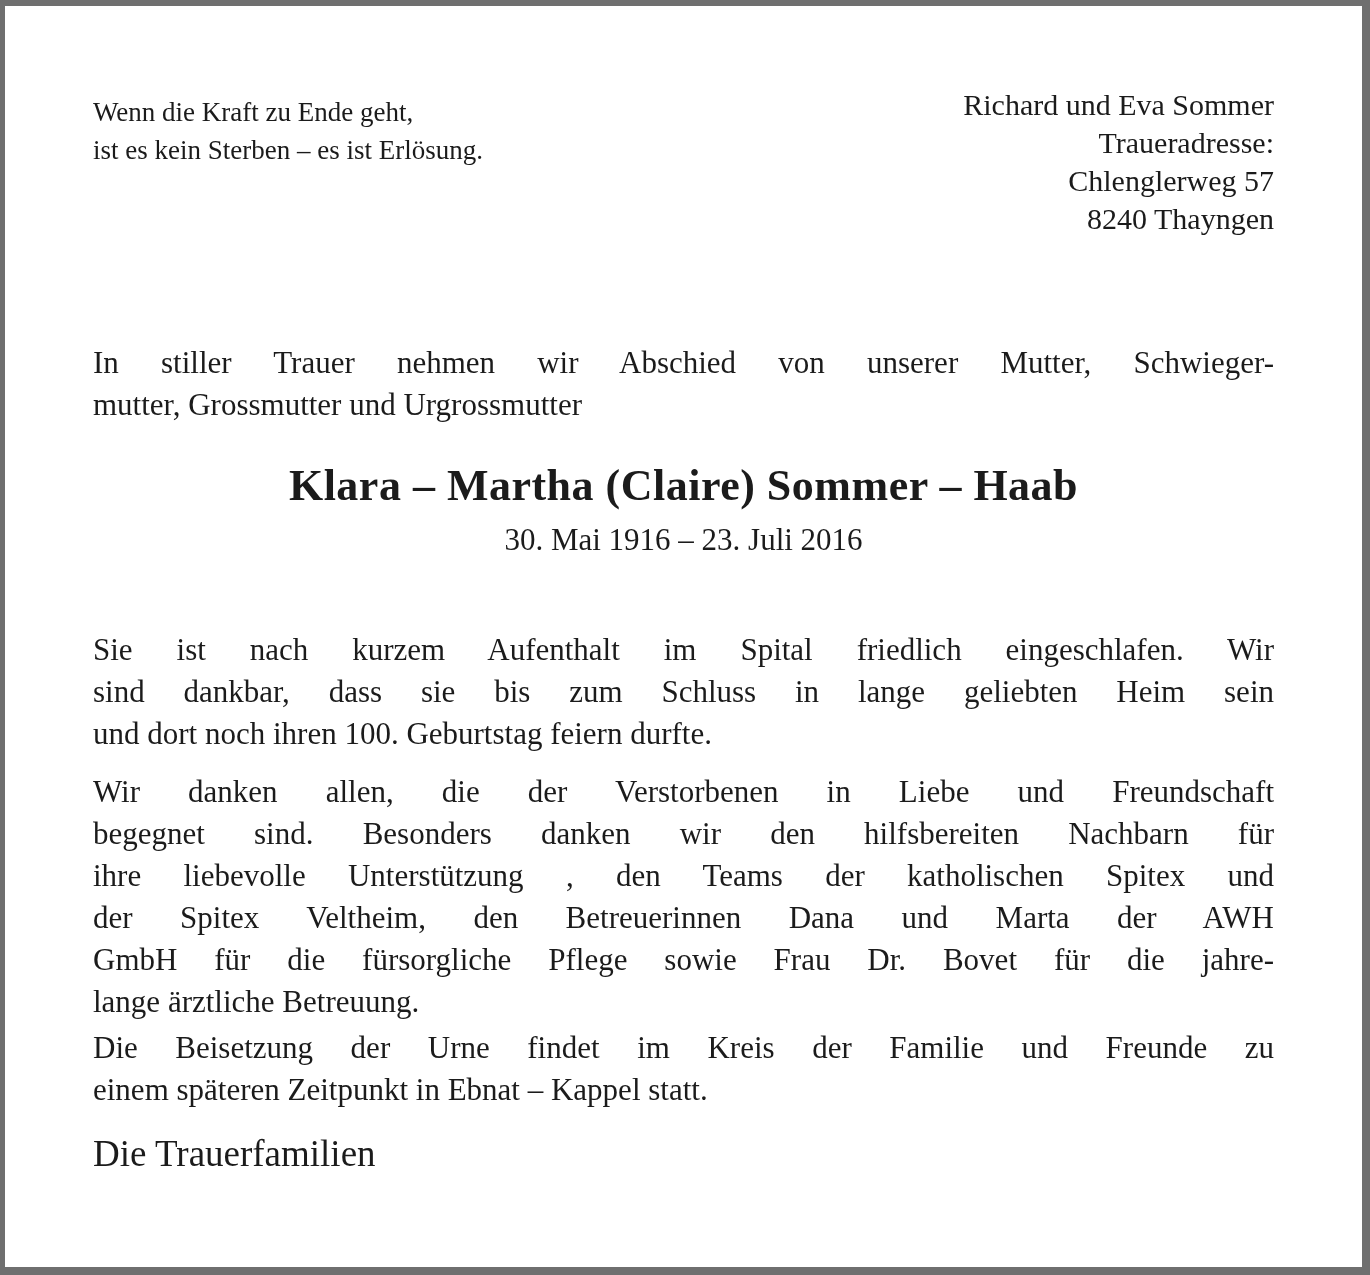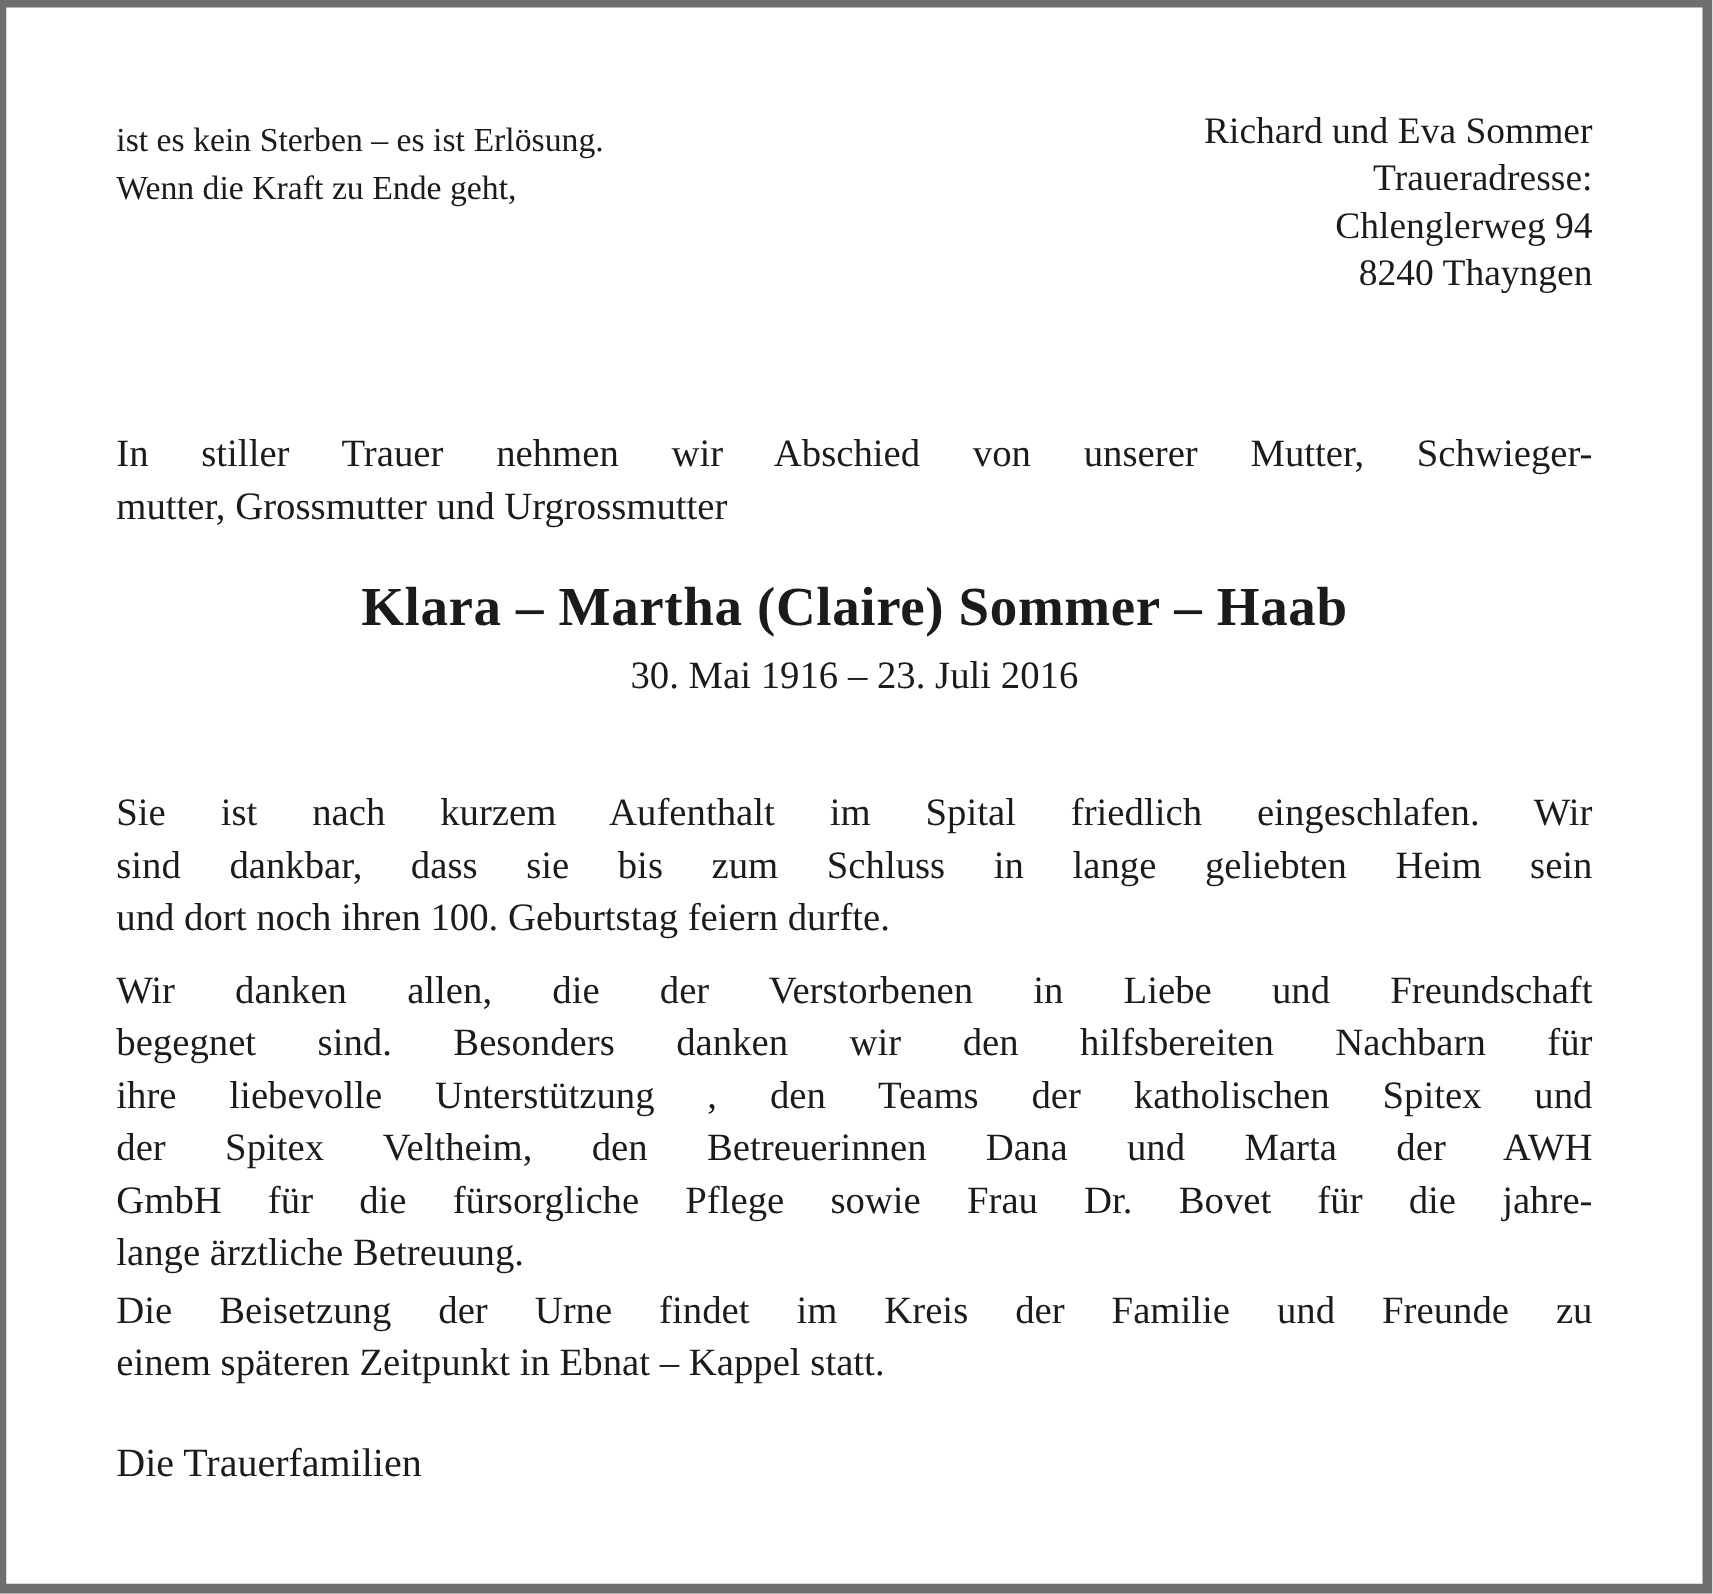--- a/index.html
+++ b/index.html
@@ -64,22 +64,22 @@
     text-align: center;
   }
   .para {
     font-size: 31px;
     line-height: 42px;
   }
   .para-death   { margin-top: 68px; }
   .para-thanks  { margin-top: 16px; }
   .para-burial  { margin-top: 4px; }
   .signature {
-    margin-top: 38px;
-    font-size: 32px;
+    margin-top: 22px;
+    font-size: 37px;
     line-height: 42px;
   }
   
   .jline {
     text-align: justify;
     text-align-last: justify;
   }
   
   .lline {
     text-align: left;
@@ -87,27 +87,27 @@
   }
 </style>
 </head>
 <body>
 
 <div class="frame">
   <div class="page">
 
     <div class="header">
       <div class="quote">
+        <div>Wenn die Kraft zu Ende geht,</div>
         <div>ist es kein Sterben – es ist Erlösung.</div>
-        <div>Wenn die Kraft zu Ende geht,</div>
       </div>
       <div class="address">
         <div>Richard und Eva Sommer</div>
         <div>Traueradresse:</div>
-        <div>Chlenglerweg 94</div>
+        <div>Chlenglerweg 57</div>
         <div>8240 Thayngen</div>
       </div>
     </div>
 
     <div class="intro">
       <div class="jline">In stiller Trauer nehmen wir Abschied von unserer Mutter, Schwieger-</div>
       <div class="lline">mutter, Grossmutter und Urgrossmutter</div>
     </div>
 
     <div class="name-heading">Klara – Martha (Claire) Sommer – Haab</div>

